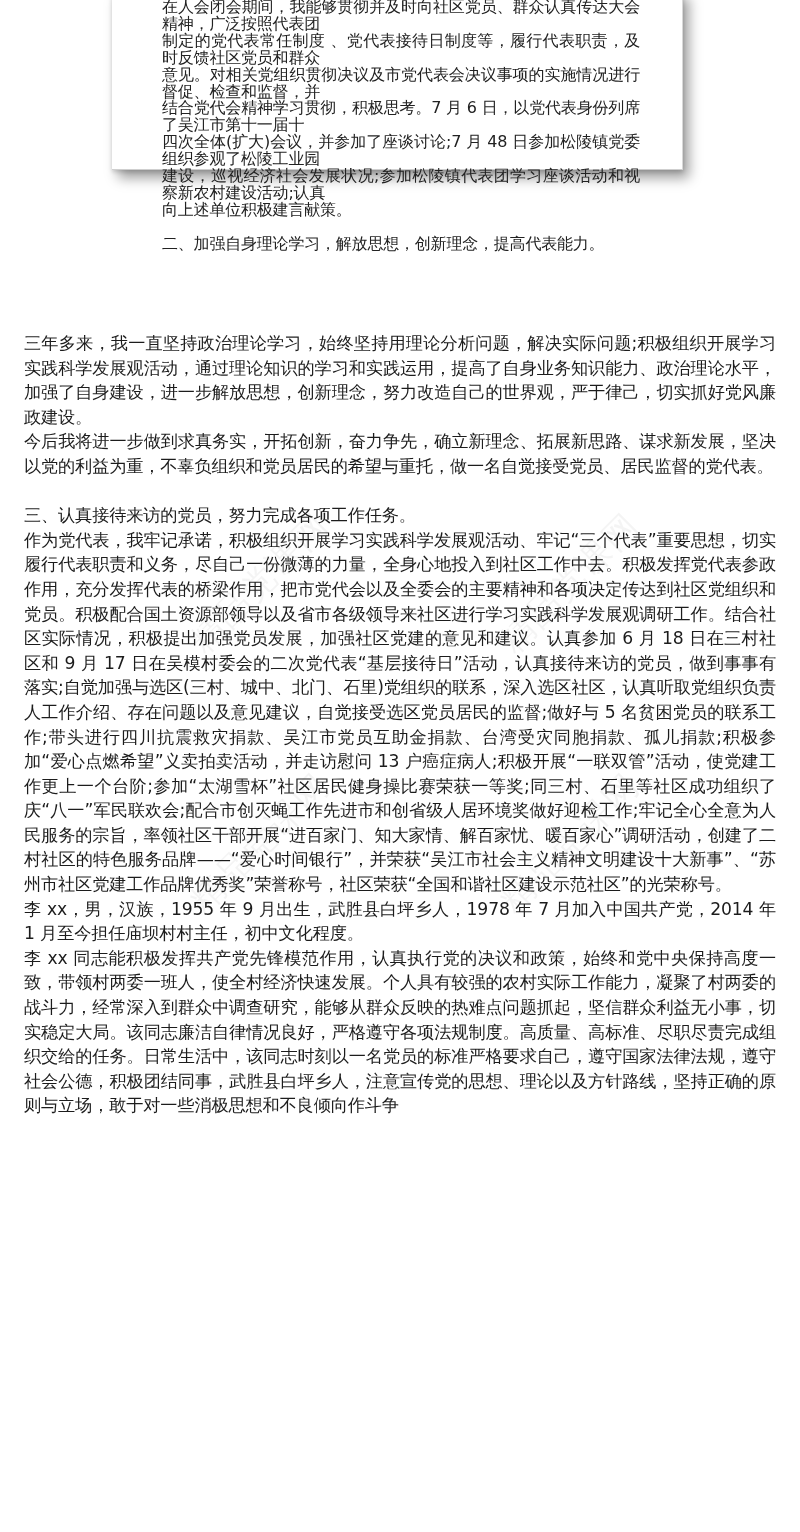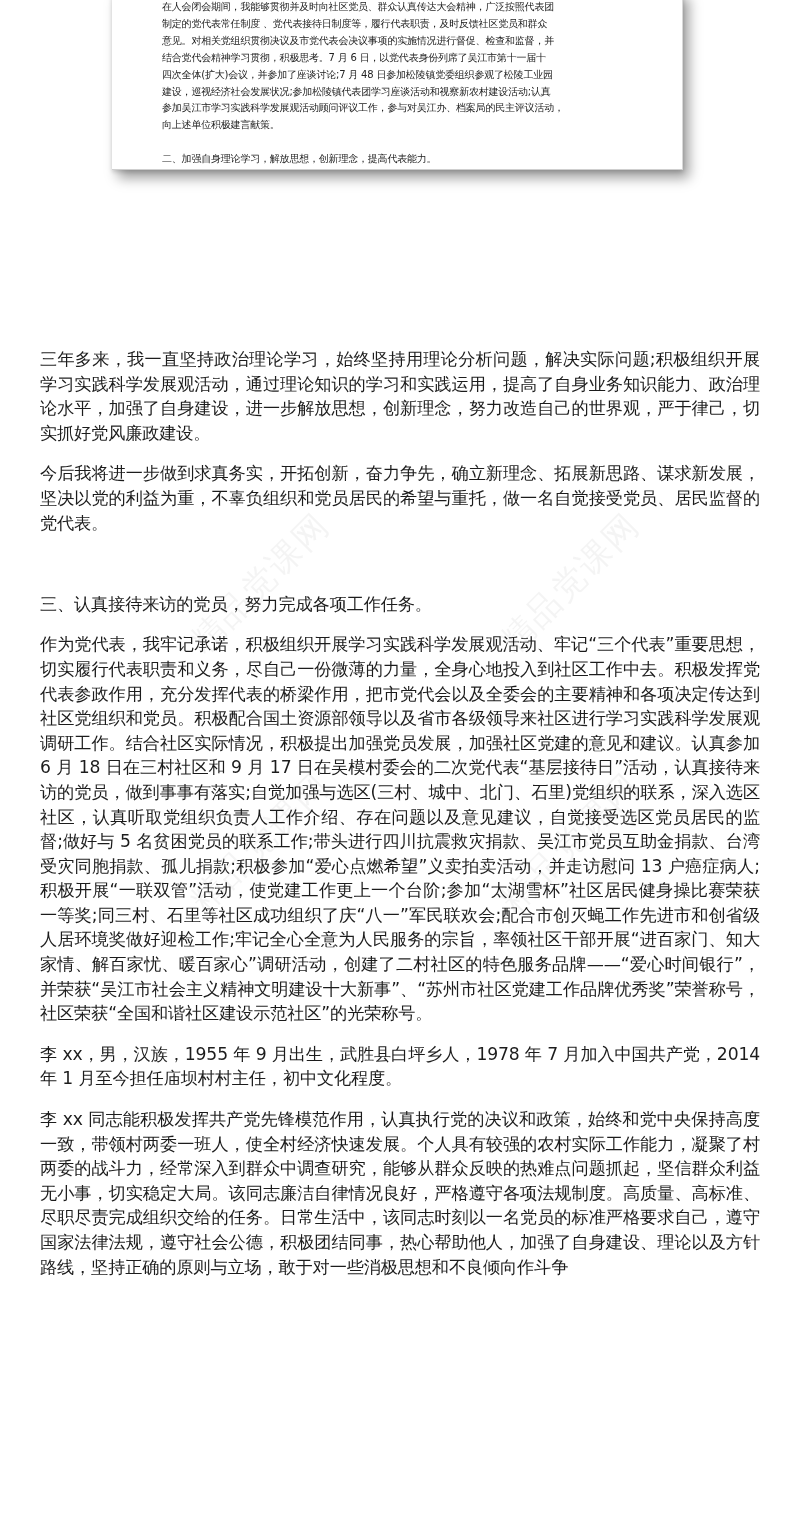--- a/index.html
+++ b/index.html
@@ -11,62 +11,61 @@
   }
   .doc-card {
     position: absolute; left: 112px; top: -10px; width: 571px; height: 180px;
     background: #ffffff;
     box-shadow: 6px 8px 12px rgba(0,0,0,0.38), 0 2px 4px rgba(0,0,0,0.15);
     border-right: 1px solid #d8d8d8; border-bottom: 1px solid #cfcfcf;
     box-sizing: border-box;
   }
   .doc-card-body {
     position: absolute; left: 50px; top: 9px; width: 478px;
-    font-size: 10px; line-height: 16.9px; color: #222;
+    font-size: 16px; line-height: 16.9px; color: #222;
     text-align: justify; letter-spacing: -0.2px;
   }
   .doc-card-body p { margin: 0; }
   .doc-card-body .gap { height: 17px; }
   .main {
     position: absolute; left: 24px; top: 331px; width: 752px;
     font-size: 17.2px; line-height: 24.6px; color: #1c1c1c;
     text-align: justify; letter-spacing: -0.15px;
   }
-  .main p { margin: 16px; }
+  .main p { margin: 0; }
   .main .blank { height: 24.6px; }
   .watermark {
     position: absolute; font-size: 34px; color: rgba(0,0,0,0.045);
     transform: rotate(-45deg); white-space: nowrap; pointer-events: none;
     letter-spacing: 2px;
   }
 </style>
 </head>
 <body>
 
 <div class="doc-card">
   <div class="doc-card-body">
     <p>在人会闭会期间，我能够贯彻并及时向社区党员、群众认真传达大会精神，广泛按照代表团</p>
     <p>制定的党代表常任制度 、党代表接待日制度等，履行代表职责，及时反馈社区党员和群众</p>
     <p>意见。对相关党组织贯彻决议及市党代表会决议事项的实施情况进行督促、检查和监督，并</p>
     <p>结合党代会精神学习贯彻，积极思考。7 月 6 日，以党代表身份列席了吴江市第十一届十</p>
     <p>四次全体(扩大)会议，并参加了座谈讨论;7 月 48 日参加松陵镇党委组织参观了松陵工业园</p>
     <p>建设，巡视经济社会发展状况;参加松陵镇代表团学习座谈活动和视察新农村建设活动;认真</p>
-    <p>参加吴江市学习实践科学发展观活动顾问评议工作，参与对吴江办、档案局的民主评议活动，</p>
     <p>向上述单位积极建言献策。</p>
     <div class="gap"></div>
     <p>二、加强自身理论学习，解放思想，创新理念，提高代表能力。</p>
   </div>
 </div>
 
 <div class="watermark" style="left:170px; top:560px;">精品党课网</div>
 <div class="watermark" style="left:480px; top:560px;">精品党课网</div>
 <div class="watermark" style="left:170px; top:820px;">精品党课网</div>
 <div class="watermark" style="left:480px; top:820px;">精品党课网</div>
 
 <div class="main">
   <p>三年多来，我一直坚持政治理论学习，始终坚持用理论分析问题，解决实际问题;积极组织开展学习实践科学发展观活动，通过理论知识的学习和实践运用，提高了自身业务知识能力、政治理论水平，加强了自身建设，进一步解放思想，创新理念，努力改造自己的世界观，严于律己，切实抓好党风廉政建设。</p>
   <p>今后我将进一步做到求真务实，开拓创新，奋力争先，确立新理念、拓展新思路、谋求新发展，坚决以党的利益为重，不辜负组织和党员居民的希望与重托，做一名自觉接受党员、居民监督的党代表。</p>
   <div class="blank"></div>
   <p>三、认真接待来访的党员，努力完成各项工作任务。</p>
   <p>作为党代表，我牢记承诺，积极组织开展学习实践科学发展观活动、牢记“三个代表”重要思想，切实履行代表职责和义务，尽自己一份微薄的力量，全身心地投入到社区工作中去。积极发挥党代表参政作用，充分发挥代表的桥梁作用，把市党代会以及全委会的主要精神和各项决定传达到社区党组织和党员。积极配合国土资源部领导以及省市各级领导来社区进行学习实践科学发展观调研工作。结合社区实际情况，积极提出加强党员发展，加强社区党建的意见和建议。认真参加 6 月 18 日在三村社区和 9 月 17 日在吴模村委会的二次党代表“基层接待日”活动，认真接待来访的党员，做到事事有落实;自觉加强与选区(三村、城中、北门、石里)党组织的联系，深入选区社区，认真听取党组织负责人工作介绍、存在问题以及意见建议，自觉接受选区党员居民的监督;做好与 5 名贫困党员的联系工作;带头进行四川抗震救灾捐款、吴江市党员互助金捐款、台湾受灾同胞捐款、孤儿捐款;积极参加“爱心点燃希望”义卖拍卖活动，并走访慰问 13 户癌症病人;积极开展“一联双管”活动，使党建工作更上一个台阶;参加“太湖雪杯”社区居民健身操比赛荣获一等奖;同三村、石里等社区成功组织了庆“八一”军民联欢会;配合市创灭蝇工作先进市和创省级人居环境奖做好迎检工作;牢记全心全意为人民服务的宗旨，率领社区干部开展“进百家门、知大家情、解百家忧、暖百家心”调研活动，创建了二村社区的特色服务品牌——“爱心时间银行”，并荣获“吴江市社会主义精神文明建设十大新事”、“苏州市社区党建工作品牌优秀奖”荣誉称号，社区荣获“全国和谐社区建设示范社区”的光荣称号。</p>
   <p>李 xx，男，汉族，1955 年 9 月出生，武胜县白坪乡人，1978 年 7 月加入中国共产党，2014 年 1 月至今担任庙坝村村主任，初中文化程度。</p>
-  <p>李 xx 同志能积极发挥共产党先锋模范作用，认真执行党的决议和政策，始终和党中央保持高度一致，带领村两委一班人，使全村经济快速发展。个人具有较强的农村实际工作能力，凝聚了村两委的战斗力，经常深入到群众中调查研究，能够从群众反映的热难点问题抓起，坚信群众利益无小事，切实稳定大局。该同志廉洁自律情况良好，严格遵守各项法规制度。高质量、高标准、尽职尽责完成组织交给的任务。日常生活中，该同志时刻以一名党员的标准严格要求自己，遵守国家法律法规，遵守社会公德，积极团结同事，热心帮助他人，加强了自身建设、理论以及方针路线，坚持正确的原则与立场，敢于对一些消极思想和不良倾向作斗争</p>
+  <p>李 xx 同志能积极发挥共产党先锋模范作用，认真执行党的决议和政策，始终和党中央保持高度一致，带领村两委一班人，使全村经济快速发展。个人具有较强的农村实际工作能力，凝聚了村两委的战斗力，经常深入到群众中调查研究，能够从群众反映的热难点问题抓起，坚信群众利益无小事，切实稳定大局。该同志廉洁自律情况良好，严格遵守各项法规制度。高质量、高标准、尽职尽责完成组织交给的任务。日常生活中，该同志时刻以一名党员的标准严格要求自己，遵守国家法律法规，遵守社会公德，积极团结同事，武胜县白坪乡人，注意宣传党的思想、理论以及方针路线，坚持正确的原则与立场，敢于对一些消极思想和不良倾向作斗争</p>
 </div>
 
 </body></html>

